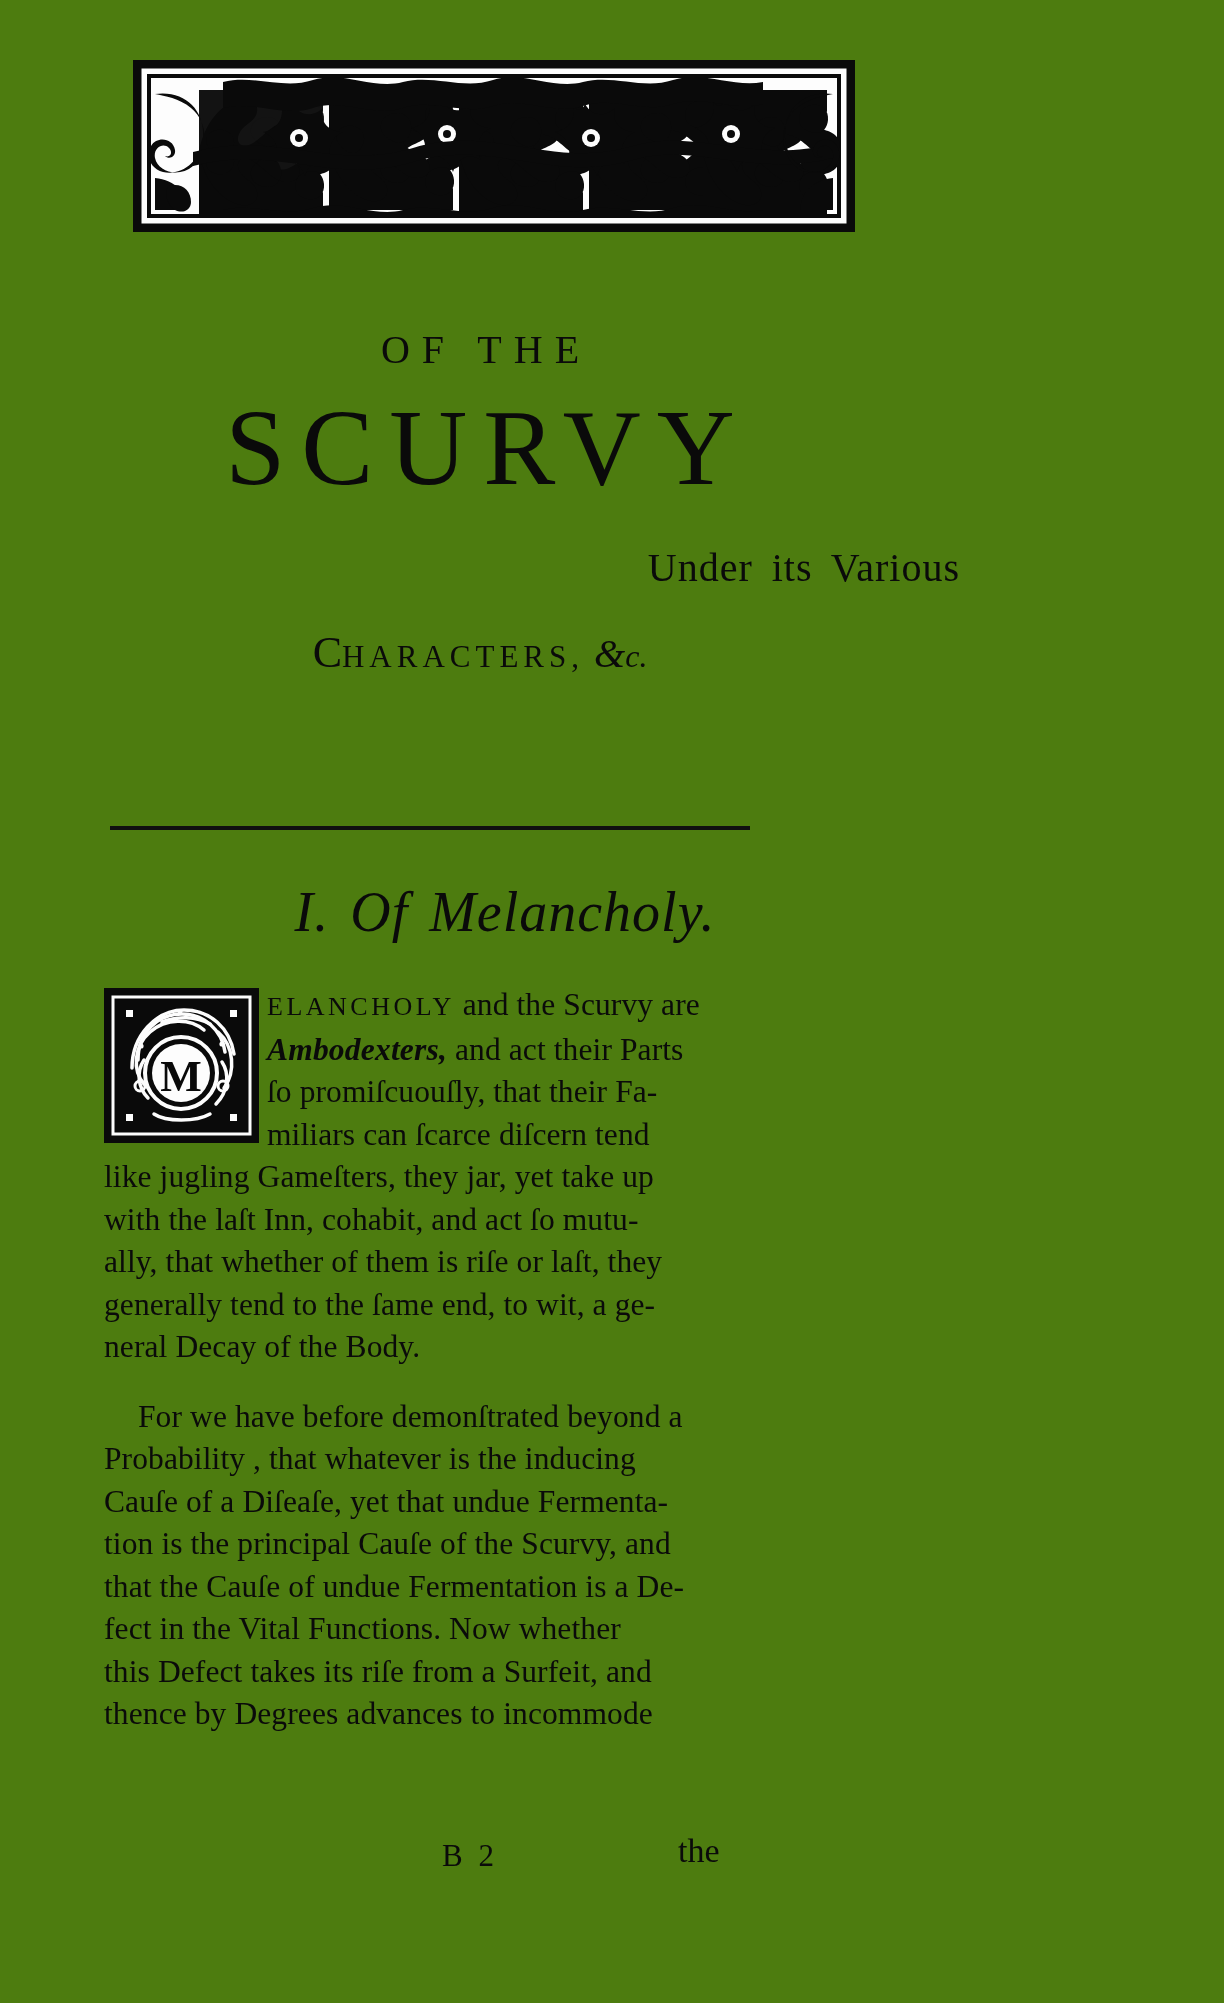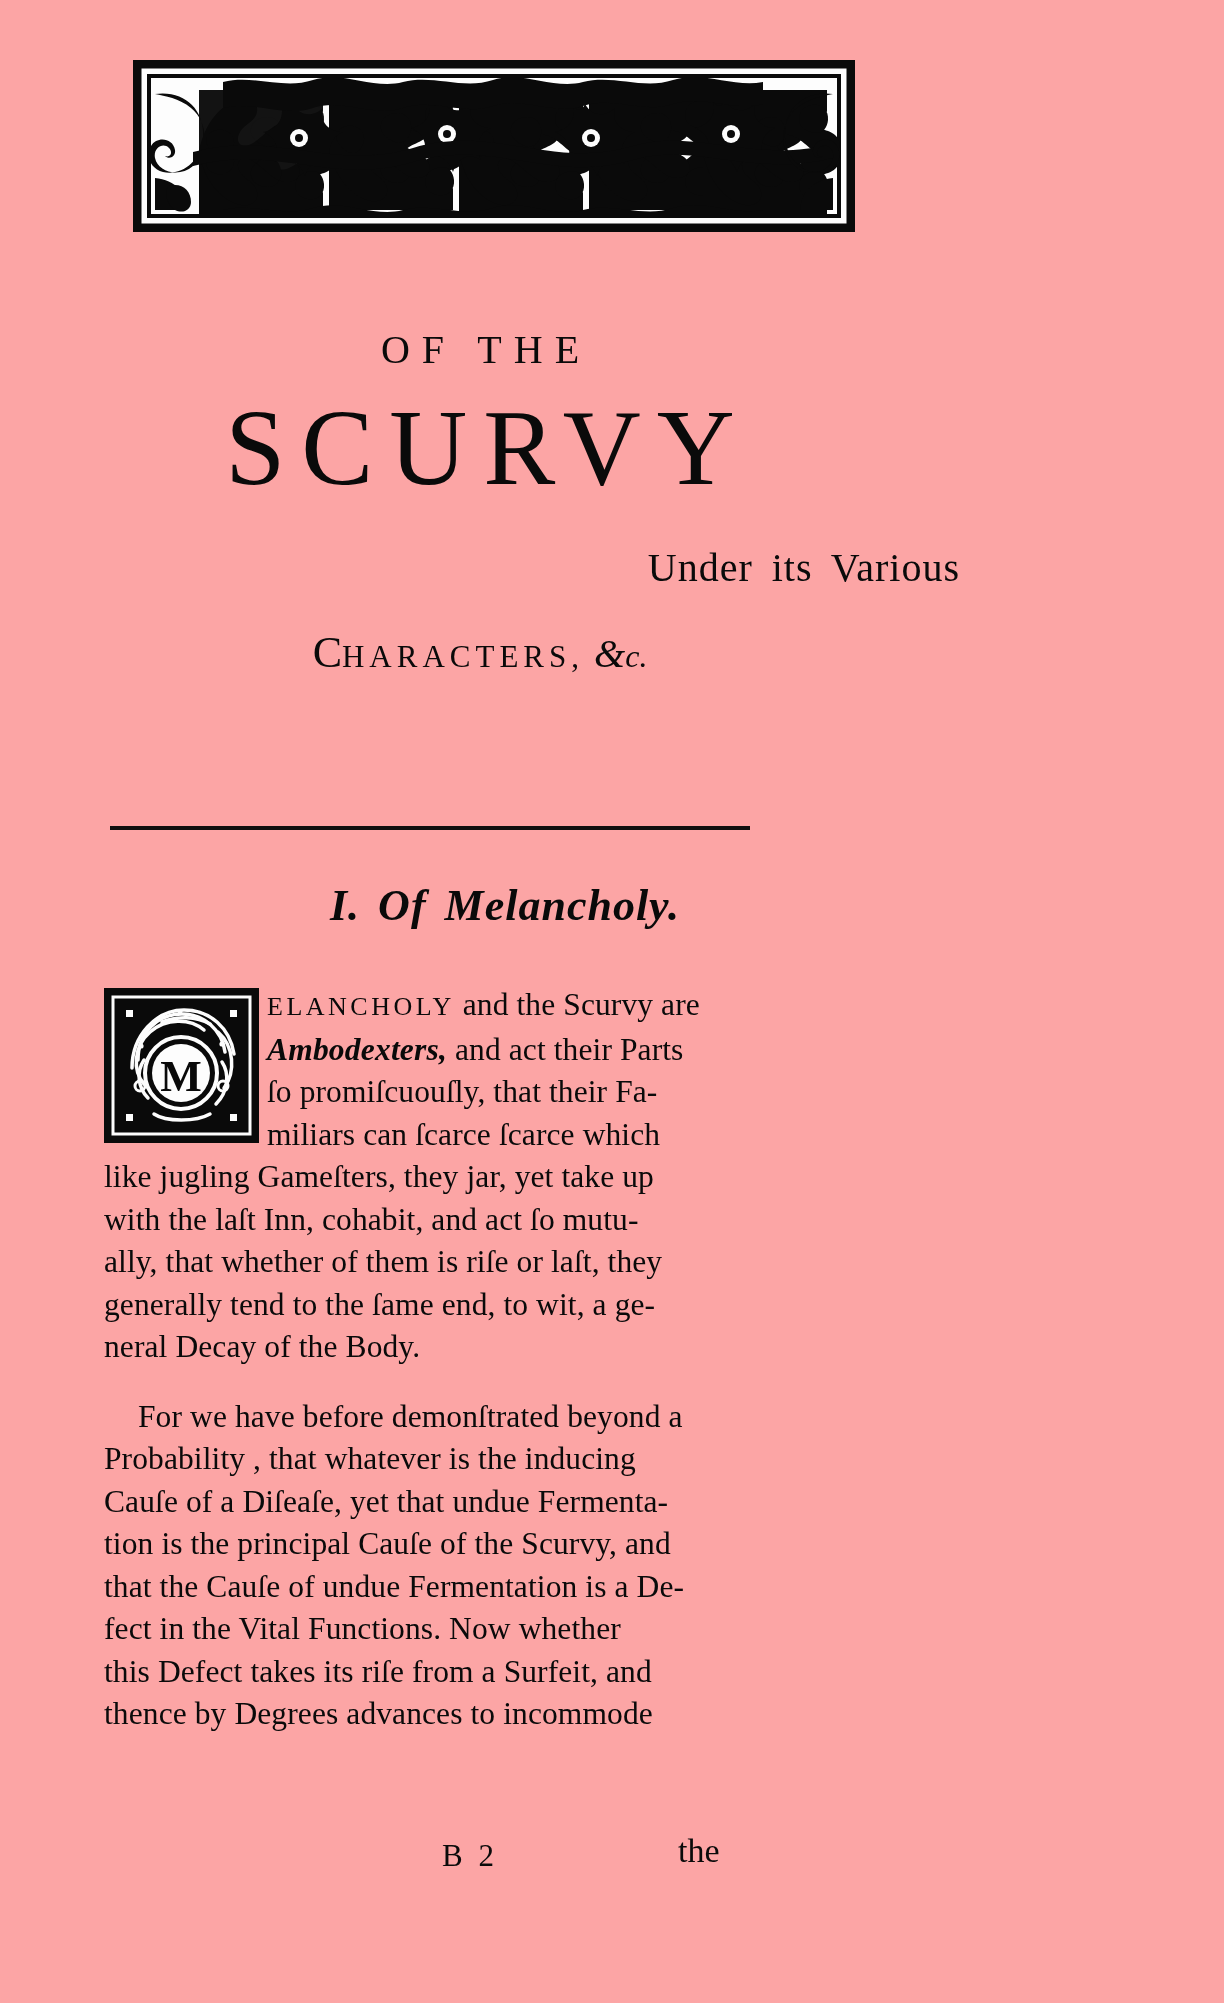--- a/index.html
+++ b/index.html
@@ -13,21 +13,21 @@
     overflow: hidden;
     font-family: "Liberation Serif", "DejaVu Serif", serif;
     color: #0a0a0a;
     -webkit-font-smoothing: antialiased;
   }
 
   .page {
     position: relative;
     width: 1224px;
     height: 2003px;
-    background: #fca5a5;
+    background: #4d7c0f;
   }
 
   
   .headpiece-wrap {
     position: absolute;
     left: 133px;
     top: 60px;
     width: 722px;
     height: 172px;
   }
@@ -96,24 +96,23 @@
   }
 
   
   .section-heading {
     position: absolute;
     left: 0;
     top: 880px;
     width: 1010px;
     text-align: center;
     font-style: italic;
-    font-size: 44px;
+    font-size: 56px;
     letter-spacing: 1px;
     word-spacing: 6px;
-    font-weight: bold;
   }
 
   
   .body-area {
     position: absolute;
     left: 104px;
     top: 984px;
     width: 658px;
   }
 
@@ -313,21 +312,21 @@
         <circle cx="77" cy="85" r="36" fill="none" stroke="#fdfdfd" stroke-width="4"></circle>
         <circle cx="77" cy="85" r="29" fill="#fdfdfd"></circle>
         <text x="77" y="103" text-anchor="middle" font-family="'Liberation Serif','DejaVu Serif',serif" font-size="44" font-weight="700" fill="#0a0a0a">M</text>
       </svg>
     </div>
 
     <div>
       <div class="p-line"><span class="smallcaps">ELANCHOLY</span><span> and the Scurvy are</span></div>
       <div class="p-line"><span class="ital">Ambodexters,</span><span> and act their Parts</span></div>
       <div class="p-line">ſo  promiſcuouſly,  that  their Fa-</div>
-      <div class="p-line">miliars can ſcarce ſcarce which</div>
+      <div class="p-line">miliars can ſcarce diſcern tend</div>
       <div class="p-line">like jugling Gameſters, they jar, yet take up</div>
       <div class="p-line">with the laſt Inn, cohabit, and act ſo mutu-</div>
       <div class="p-line">ally, that whether of them is riſe or laſt, they</div>
       <div class="p-line">generally tend to the ſame end, to wit, a ge-</div>
       <div class="p-line">neral Decay of the Body.</div>
     </div>
 
     <div>
       <div class="p-line indent">For we have before demonſtrated  beyond a</div>
       <div class="p-line">Probability ,  that  whatever  is  the  inducing</div>

